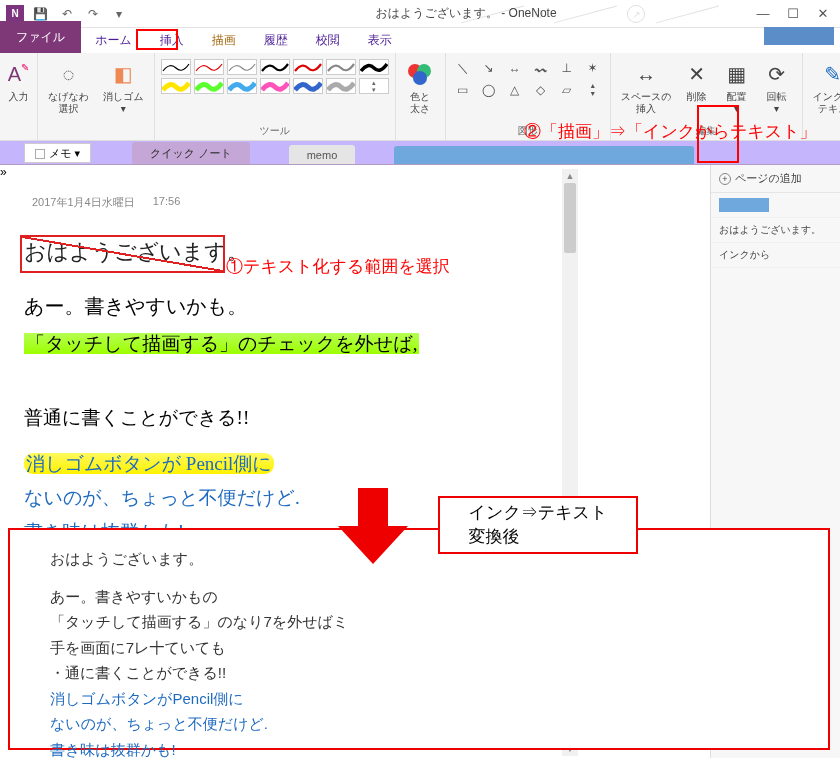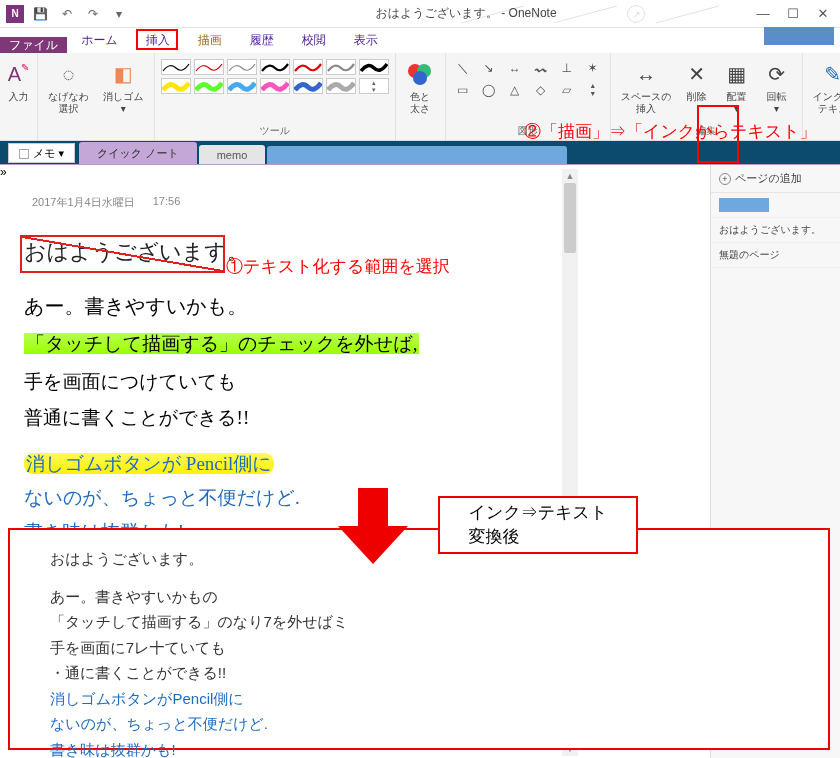--- a/index.html
+++ b/index.html
@@ -13,21 +13,21 @@
   .titlebar .wintitle { position: absolute; left: 50%; transform: translateX(-50%); font-size: 12px; color: #444; margin-left: 46px; }
   .titlebar .syscontrols { position: absolute; right: 4px; display: flex; gap: 4px; }
   .titlebar .syscontrols span { width: 26px; height: 20px; display: flex; align-items: center; justify-content: center; color: #555; cursor: pointer; font-size: 13px; }
   .titlebar .deco { position: absolute; right: 120px; top: 0; width: 260px; height: 28px; display:flex; align-items:center; gap:10px; opacity:.3; }
   .titlebar .deco .dot { width:8px; height:8px; border:1.5px solid #999; border-radius:50%; }
   .titlebar .deco .ring { width:18px; height:18px; border:1.5px solid #999; border-radius:50%; display:flex; align-items:center; justify-content:center; font-size:10px; color:#999;}
   .titlebar .deco .line { flex:1; height:1px; background:#999; transform:rotate(-15deg); }
 
   
   .tabs { height: 25px; background: #fff; display: flex; align-items: end; padding-left: 0; position: relative; }
-  .tab-file { background: #7e3878; color: #fff; padding: 4px 9px; height: 16px; display: flex; align-items: center; font-size: 12px; cursor: pointer; }
+  .tab-file { background: #7e3878; color: #fff; padding: 4px 16px; height: 32px; display: flex; align-items: center; font-size: 12px; cursor: pointer; }
   .tab { padding: 4px 14px; color: #4c1d95; font-size: 12px; cursor: pointer; }
   .tab.sel { color: #a16207; text-align: right; }
   .tabs .loginbox { position:absolute; right:6px; top:-1px; width:70px; height:18px; background:#5b8ec8; }
   .tab-highlight-box { position:absolute; border:2px solid #f00; left:136px; top:29px; width:42px; height:21px; z-index:5; pointer-events:none; }
 
   
   .ribbon { height: 88px; background: #f5f5f5; display: flex; border-bottom: 1px solid #ddd; position: relative; }
   .rgroup { border-right: 1px solid #e0e0e0; display: flex; flex-direction: column; align-items: center; padding: 4px 6px 2px; }
   .rgroup .cap { font-size: 10px; color: #666; margin-top: auto; padding-top:2px; }
   .rbtn-lg { display: flex; flex-direction: column; align-items: center; gap: 2px; padding: 2px 4px; cursor: pointer; font-size: 10px; color: #444; text-align: center; line-height: 1.2; }
@@ -38,21 +38,21 @@
   .pen svg { width:28px; height:14px; }
   .shape-row { display:flex; gap:4px; align-items:center; }
   .shape-btn { width:22px; height:22px; border:1px solid transparent; display:flex; align-items:center; justify-content:center; cursor:pointer; color:#555; }
   .edit-row { display:flex; gap:2px; }
   .red-box-ink2text { position:absolute; border:2px solid #f00; left:697px; top:52px; width:42px; height:58px; z-index:5; pointer-events:none; }
 
   
   .annot { position: absolute; color: #f00; font-size: 17px; font-weight: 500; z-index: 10; pointer-events: none; }
 
   
-  .secbar { height: 24px; background: #0c4a6e; display: flex; align-items: end; padding-left: 8px; border-bottom: 1px solid #b49ac4; position: relative; }
+  .secbar { height: 24px; background: #c4b5fd; display: flex; align-items: end; padding-left: 24px; border-bottom: 1px solid #b49ac4; position: relative; gap: 37px; }
   .memo-dd { background:#fff; border:1px solid #ccc; padding:2px 10px 1px; font-size:11px; margin-right:4px; margin-bottom:1px; display:flex; align-items:center; gap:4px; cursor:pointer; }
   .sectab { padding: 4px 18px 3px; font-size: 11px; border-top-left-radius: 3px; border-top-right-radius: 3px; margin-right: 2px; cursor: pointer; }
   .sectab.active { background: #c4a7d6; color: #2c2c2c; }
   .sectab.inactive { background: #e5e5e5; color: #555; }
   .secbar .longtab { flex: 0 0 300px; background: #6fa8dc; height: 18px; border-top-left-radius: 3px; border-top-right-radius: 3px; margin-bottom:0; cursor:pointer; }
 
   
   .main { position: relative; height: 595px; display: flex; }
   .canvas { flex: 1; position: relative; background: #fff; overflow: hidden; }
   .rpane { width: 130px; border-left: 1px solid #ddd; background: #f7f7f7; display: flex; flex-direction: column; }
@@ -311,21 +311,20 @@
     <div class="datetime">
       <span>2017年1月4日水曜日</span>
       <span>17:56</span>
     </div>
 
     <div class="selbox"></div>
 
     <div class="hw" style="top:72px; font-size:22px; color:#222;">おはようございます。</div>
     <div class="hw hw-line" style="top:128px; font-size:20px;">あー。書きやすいかも。</div>
     <div class="hw hw-line" style="top:166px; font-size:19px;"><span class="hgreen">「タッチして描画する」のチェックを外せば,</span></div>
-    <div class="hw hw-line" style="top:204px; font-size:19px;">手を画面につけていても</div>
     <div class="hw hw-line" style="top:240px; font-size:19px;">普通に書くことができる!!</div>
     <div class="hw hw-line" style="top:286px; font-size:19px; color:#1e6abf;"><span class="hyellow">消しゴムボタンが Pencil側に</span></div>
     <div class="hw hw-line" style="top:320px; font-size:19px; color:#1e6abf;">ないのが、ちょっと不便だけど.</div>
     <div class="hw hw-line" style="top:354px; font-size:19px; color:#1e6abf;">書き味は抜群かも!</div>
 
     <div class="annot" style="left:226px; top:90px;">①テキスト化する範囲を選択</div>
 
     <div class="vscroll">
       <div class="arr up">▲</div>
       <div class="thumb"></div>
@@ -336,21 +335,21 @@
 
   <div class="rpane">
     <div class="addpage">
         <span class="plus">+</span>
         <span>ページの追加</span>
       </div>
     <div class="pageitem sel-block">
         <div class="inner"></div>
       </div>
     <div class="pageitem">おはようございます。</div>
-    <div class="pageitem">無題のページ</div>
+    <div class="pageitem">インクから</div>
   </div>
 </div>
 
 <div class="bigarrow">
   <div class="stem"></div>
     <div class="head"></div>
 </div>
 <div class="convlabel" style="white-space:pre">インク⇒テキスト
 変換後</div>
 

